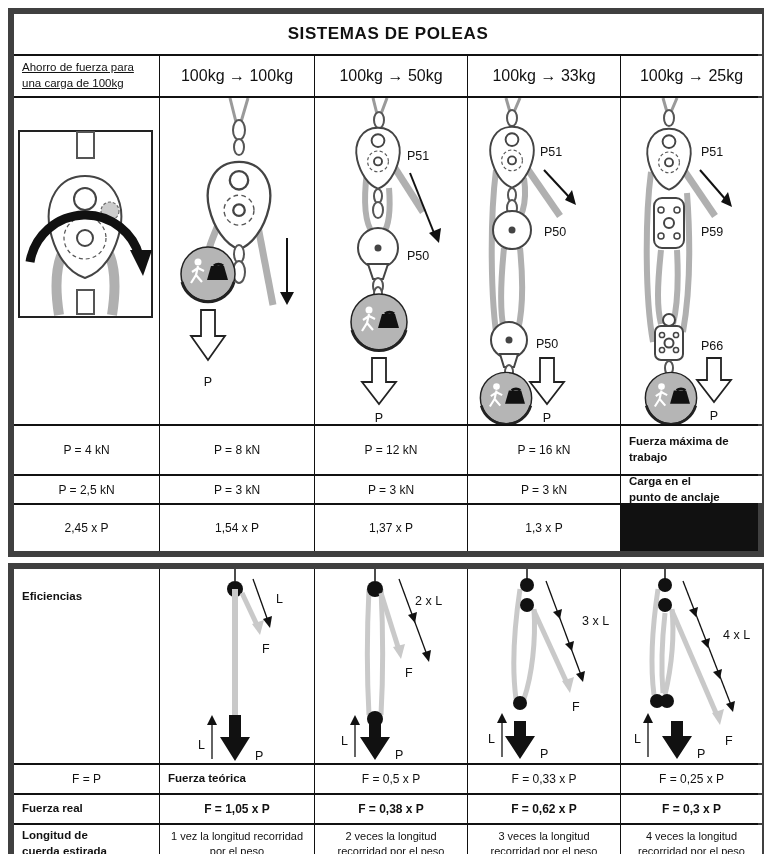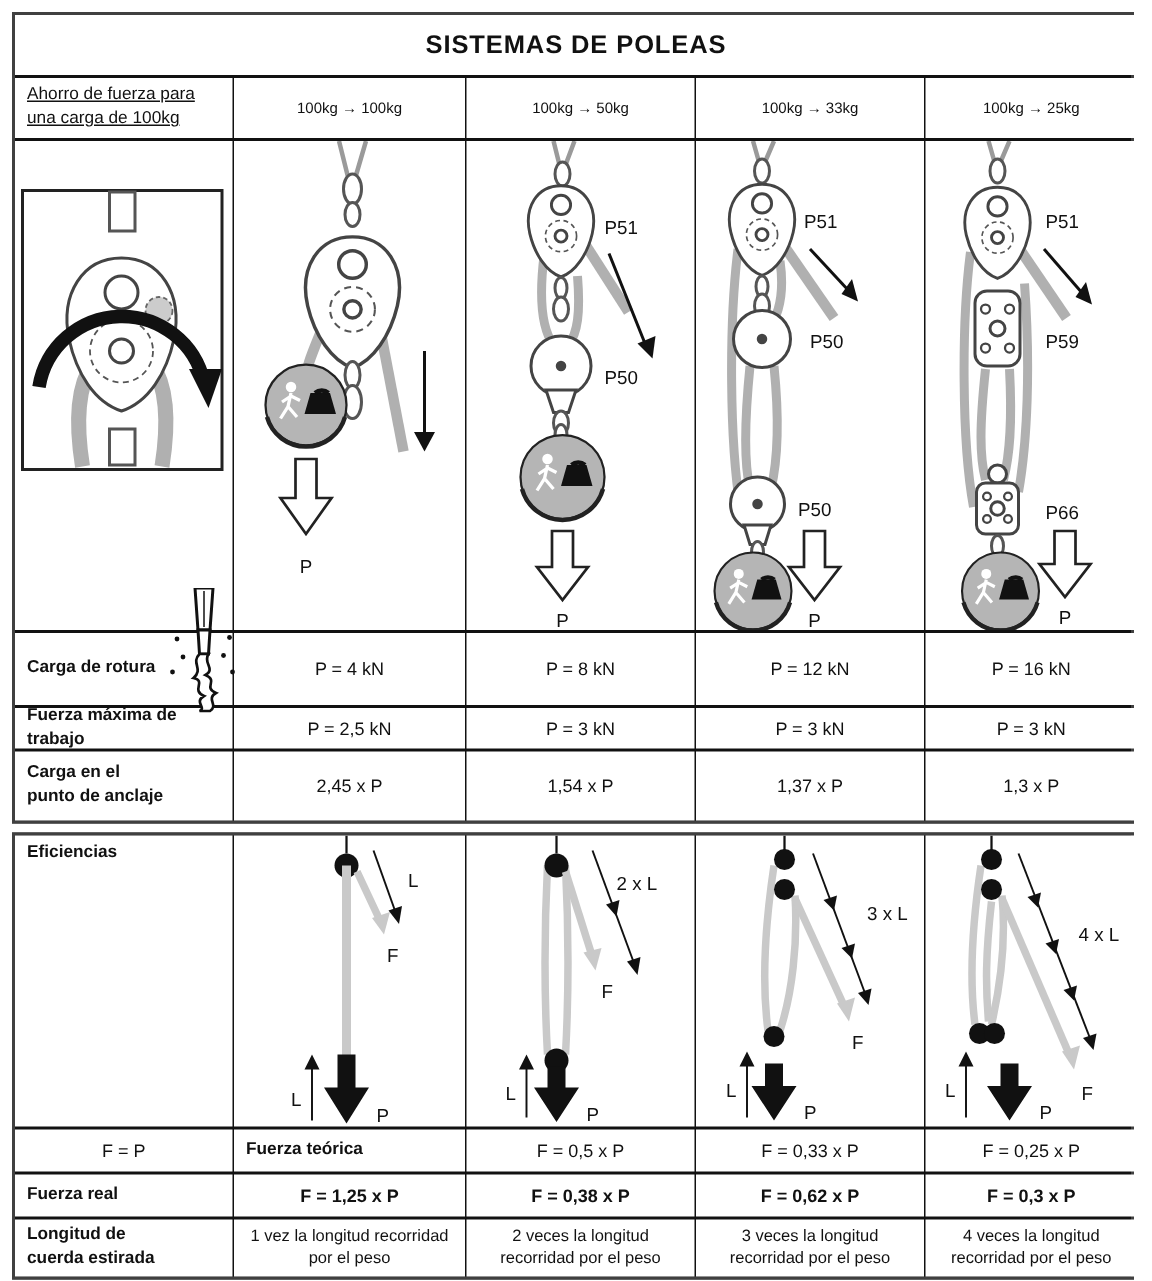--- a/index.html
+++ b/index.html
@@ -1,28 +1,28 @@
 <!DOCTYPE html>
 <html><head>
 <meta charset="utf-8">
 <style>
   html,body{margin:0;padding:0;background:#fff;}
   body{width:768px;height:854px;font-family:"Liberation Sans",sans-serif;color:#111;}
   .wrap{padding:8px 8px 0 8px;}
-  .grid{display:grid;background:#111;border:2px solid #404040;gap:2px 1px;
+  .grid{display:grid;background:#111;border:6px solid #404040;gap:2px 1px;
         grid-template-columns:145px 154px 152px 152px 141px;width:744px;}
   .t1{grid-template-rows:40px 40px 326px 48px 27px 46px;}
   .t2{grid-template-rows:194px 28px 28px 38px;margin-top:6px;}
   .cell{background:#fff;position:relative;display:flex;align-items:center;justify-content:center;}
   .title{grid-column:1/-1;font-size:17px;font-weight:bold;letter-spacing:.6px;}
-  .hdr{font-size:10px;text-align:center;}
+  .hdr{font-size:16px;text-align:center;}
   .corner{font-size:11.5px;justify-content:flex-start;text-align:left;padding:0 8px;line-height:1.35;text-decoration:underline;}
   .lbl{font-size:11.5px;font-weight:bold;justify-content:flex-start;padding:0 0 0 8px;
        white-space:pre-line;line-height:1.35;}
-  .toplbl{align-items:flex-start;padding-top:4px;}
+  .toplbl{align-items:flex-start;padding-top:20px;}
   .val{font-size:12px;}
   .valb{font-weight:bold;}
   .vsmall{font-size:11px;text-align:center;line-height:1.35;padding:13px 6px;}
   .diag{align-items:flex-start;justify-content:flex-start;}
   .diag svg{display:block;}
   .svgt{font-family:"Liberation Sans",sans-serif;font-size:12.5px;fill:#111;}
   .ropeicon{position:absolute;right:-6px;top:-30px;z-index:5;}
 </style>
 </head>
 <body>
@@ -214,35 +214,20 @@
           <path d="M-10,-8 L-12,1 L-17,9 M-12,1 L-6,8 M-10,-6 L-16,-2 M-10,-6 L-4,-3" stroke="#fff" stroke-width="2.2" fill="none"></path>
         </g>
         <path d="M86,260 L86,282 L76,282 L93,304 L110,282 L100,282 L100,260 Z" fill="#fff" stroke="#222" stroke-width="1.8"></path>
         <text x="80" y="58" class="svgt">P51</text>
         <text x="80" y="138" class="svgt">P59</text>
         <text x="80" y="252" class="svgt">P66</text>
         <text x="93" y="322" text-anchor="middle" class="svgt">P</text>
       </svg>
     </div>
 
-    <div class="cell lbl">
-      <span>Carga de rotura</span>
-      <svg class="ropeicon" width="52" height="84" viewBox="0 0 52 84">
-        <path d="M21,0 L33,0 L31,28 L23,28 Z" fill="#fff" stroke="#111" stroke-width="2"></path>
-        <path d="M27,2 L27,26" stroke="#111" stroke-width="1"></path>
-        <path d="M23,28 L31,28 L30,44 L24,44 Z" fill="#fff" stroke="#111" stroke-width="2"></path>
-        <path d="M24,44 C 18,50 27,54 20,60 C 29,62 18,68 27,72 C 20,76 29,80 24,82 L31,82 C 37,78 28,74 35,70 C 26,66 37,62 28,58 C 35,54 26,50 30,44 Z" fill="#fff" stroke="#111" stroke-width="1.8"></path>
-        <circle cx="9" cy="34" r="1.6" fill="#111"></circle>
-          <circle cx="13" cy="46" r="1.6" fill="#111"></circle>
-        <circle cx="6" cy="56" r="1.6" fill="#111"></circle>
-          <circle cx="44" cy="33" r="1.6" fill="#111"></circle>
-        <circle cx="40" cy="45" r="1.6" fill="#111"></circle>
-          <circle cx="46" cy="56" r="1.6" fill="#111"></circle>
-      </svg>
-    </div>
     <div class="cell val">P = 4 kN</div>
     <div class="cell val">P = 8 kN</div>
     <div class="cell val">P = 12 kN</div>
     <div class="cell val">P = 16 kN</div>
 
     <div class="cell lbl">Fuerza máxima de trabajo</div>
     <div class="cell val">P = 2,5 kN</div>
     <div class="cell val">P = 3 kN</div>
     <div class="cell val">P = 3 kN</div>
     <div class="cell val">P = 3 kN</div>
@@ -351,21 +336,21 @@
       </svg>
     </div>
 
     <div class="cell val">F = P</div>
     <div class="cell lbl">Fuerza teórica</div>
     <div class="cell val">F = 0,5 x P</div>
     <div class="cell val">F = 0,33 x P</div>
     <div class="cell val">F = 0,25 x P</div>
 
     <div class="cell lbl">Fuerza real</div>
-    <div class="cell val valb">F = 1,25 x P</div>
+    <div class="cell val valb">F = 1,05 x P</div>
     <div class="cell val valb">F = 0,38 x P</div>
     <div class="cell val valb">F = 0,62 x P</div>
     <div class="cell val valb">F = 0,3 x P</div>
 
     <div class="cell lbl">Longitud de
 cuerda estirada</div>
     <div class="cell val vsmall">1 vez la longitud recorridad por el peso</div>
     <div class="cell val vsmall">2 veces la longitud recorridad por el peso</div>
     <div class="cell val vsmall">3 veces la longitud recorridad por el peso</div>
     <div class="cell val vsmall">4 veces la longitud recorridad por el peso</div>

